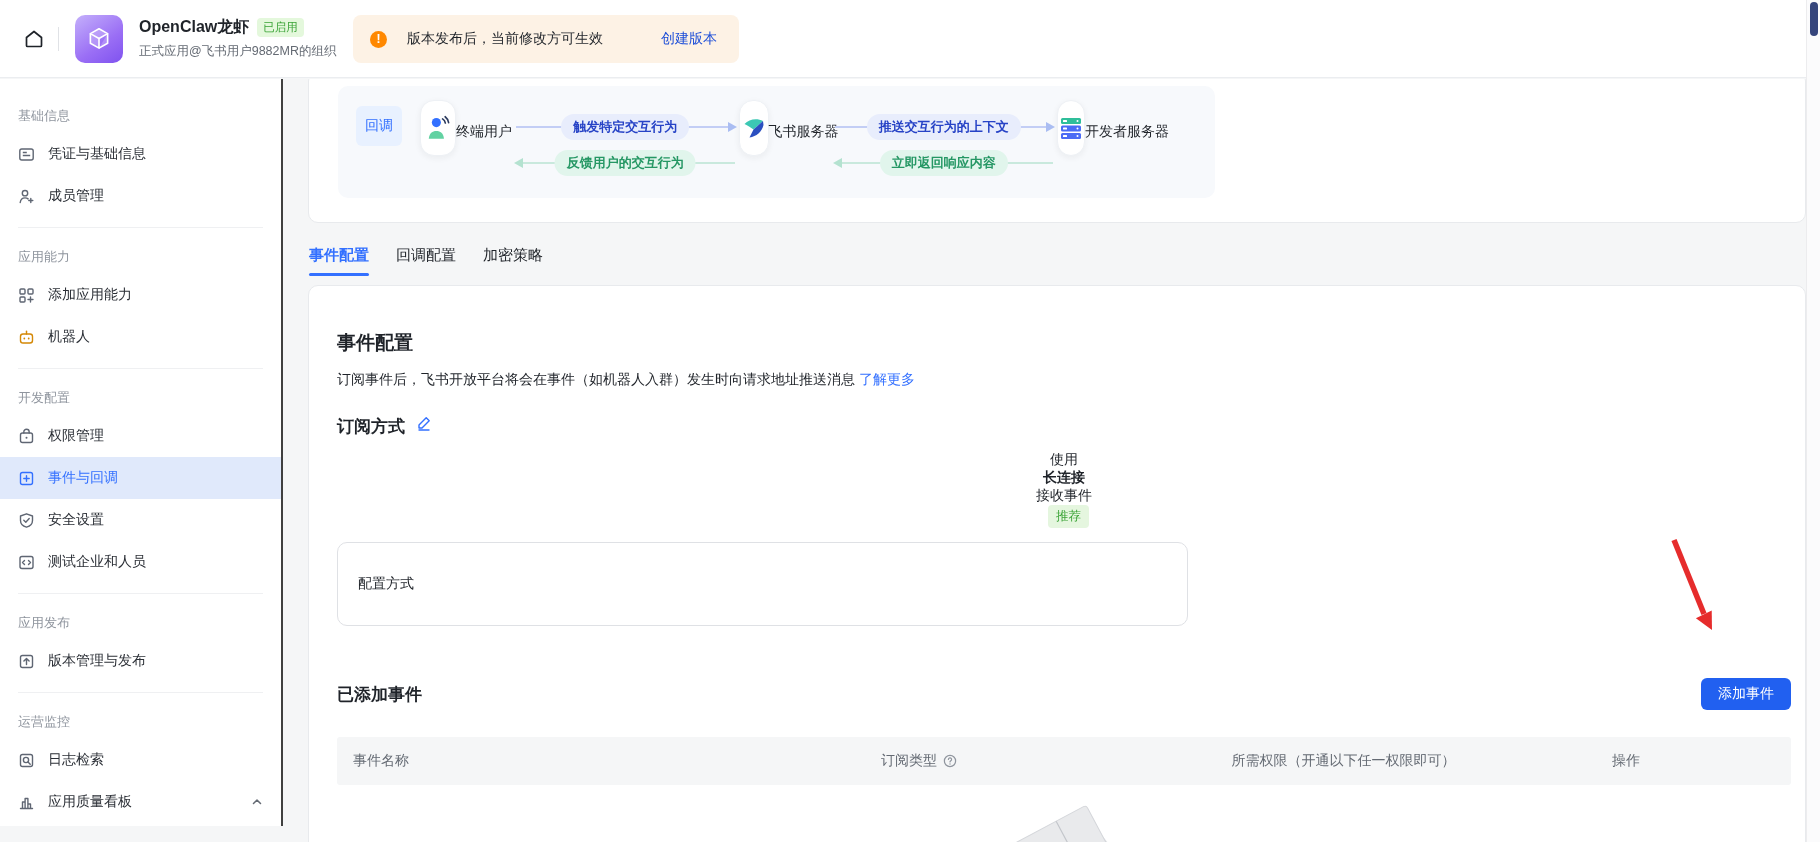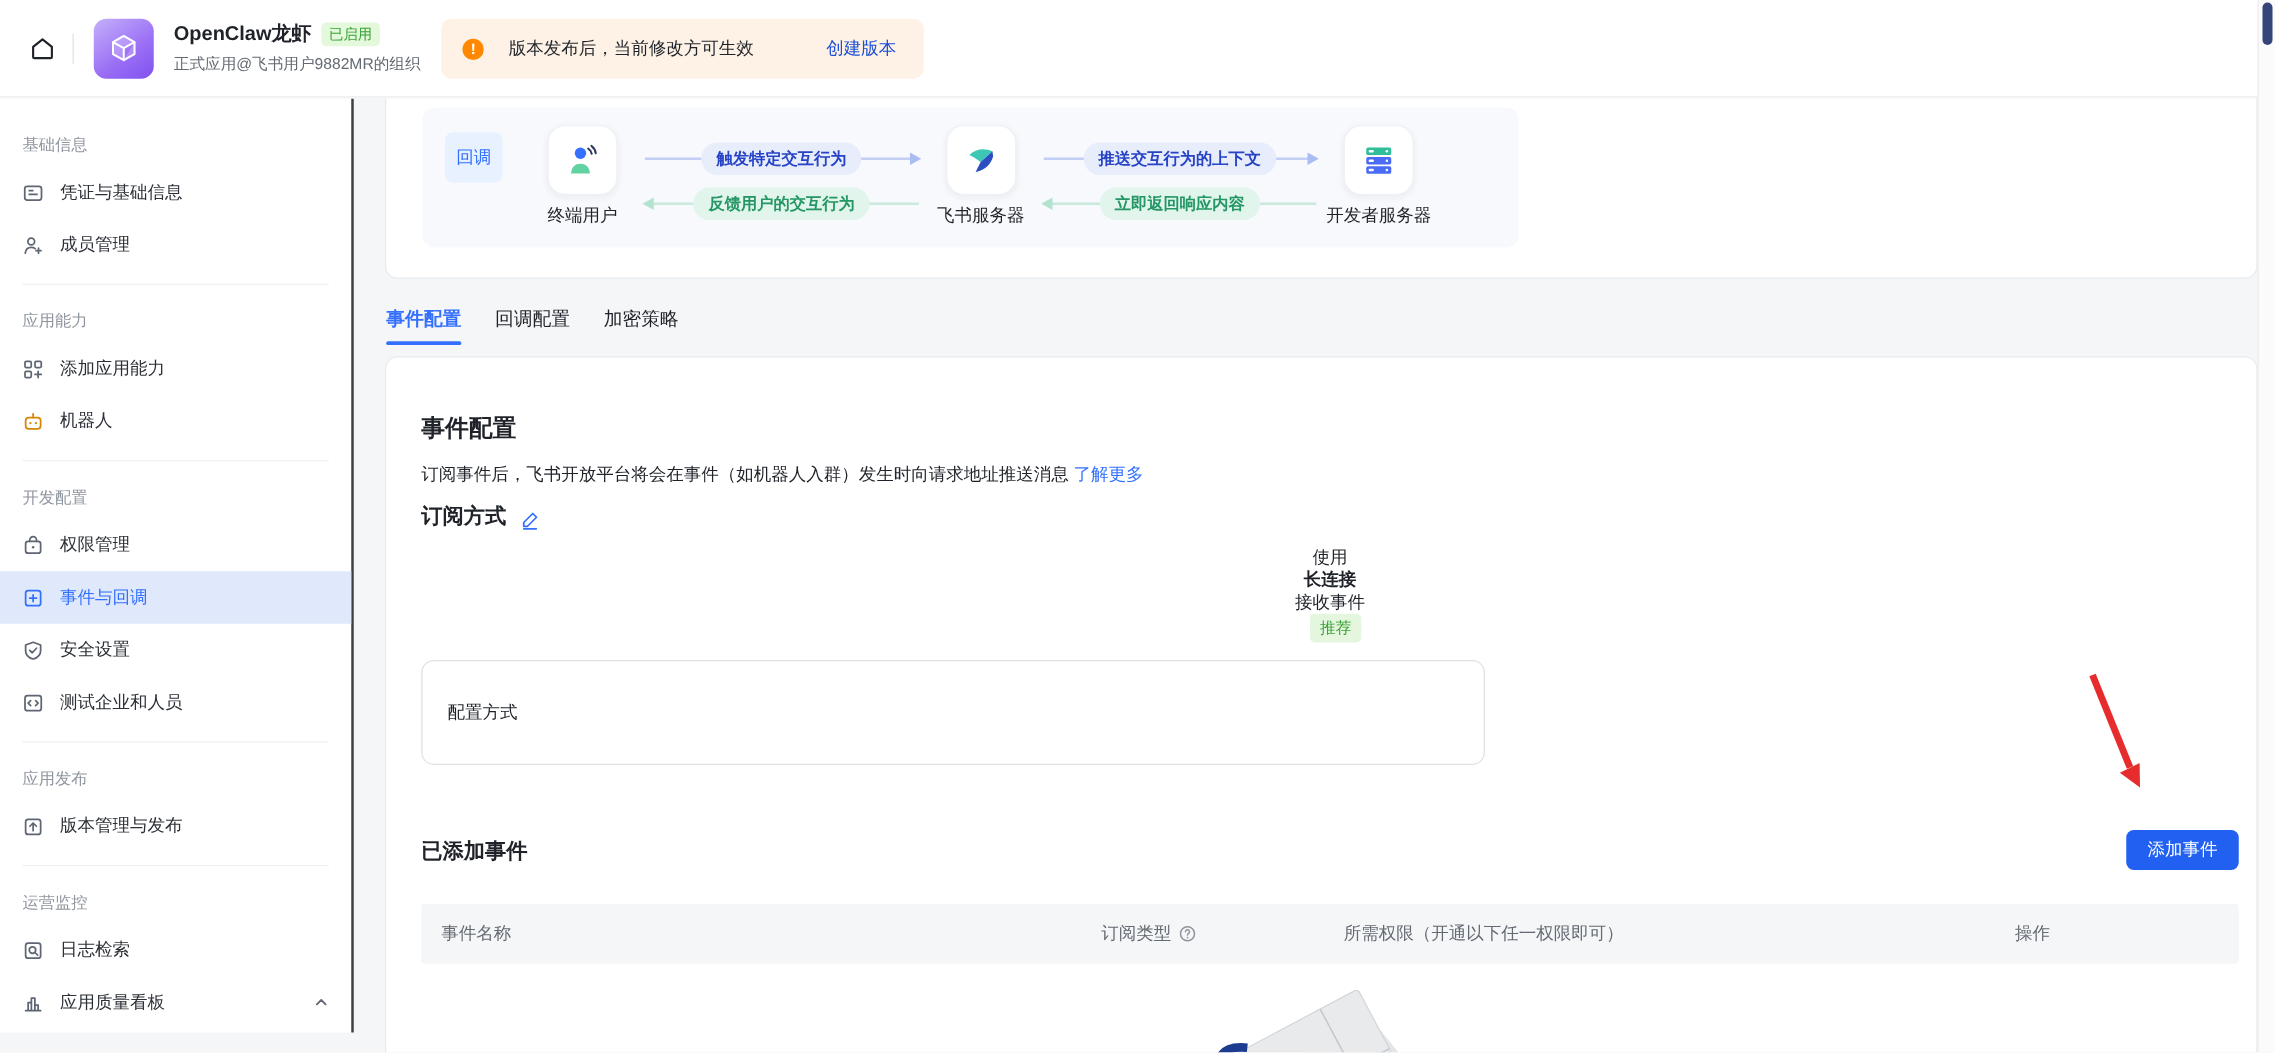--- a/index.html
+++ b/index.html
@@ -70,21 +70,21 @@
   .diagram-panel {
     margin:14px 0 0 29px; width:877px; height:112px;
     background:#f7f9fc; border-radius:10px;
     display:flex; align-items:flex-start; padding:14px 20px 0 18px;
   }
   .cb-badge {
     width:46px; height:40px; border-radius:6px; margin:6px 18px 0 0; flex:none;
     background:#e8f1ff; color:#3370ff; font-size:14px;
     display:flex; align-items:center; justify-content:center;
   }
-  .dnode { width:92px; flex:none; display:flex; flex-direction:column; align-items:center; }
+  .dnode { width:92px; flex:none; display:flex; flex-direction:row; align-items:center; }
   .dnode-icon {
     width:56px; height:56px; background:#fff; border:1px solid #eef1f5; border-radius:14px;
     box-shadow:0 2px 6px rgba(31,35,41,.06);
     display:flex; align-items:center; justify-content:center;
   }
   .dnode-label { margin-top:8px; font-size:14px; color:#1f2329; white-space:nowrap; }
   .darrows { flex:1; position:relative; height:84px; min-width:170px; }
   .dline { position:absolute; left:4px; right:4px; height:2px; }
   .dline.t { top:26px; background:#c3cef5; }
   .dline.t::after {
@@ -110,41 +110,41 @@
   .tab.active { color:#3370ff; font-weight:bold; }
   .tab.active::after {
     content:""; position:absolute; left:0; right:0; bottom:0; height:3px;
     background:#3370ff; border-radius:2px;
   }
 
   .card2 { margin-top:9px; height:620px; padding:0 14px 0 28px; }
   .section-title { font-size:19px; font-weight:bold; margin-top:44px; }
   .desc { margin-top:15px; font-size:14px; }
   .link { color:#3370ff; cursor:pointer; }
-  .sub-title { margin-top:12px; font-size:17px; font-weight:bold; display:flex; align-items:flex-end; gap:11px; }
+  .sub-title { margin-top:26px; font-size:17px; font-weight:bold; display:flex; align-items:flex-start; gap:11px; }
   .edit-icon { color:#3370ff; cursor:pointer; }
   .usage { margin-top:13px; font-size:14px; display:flex; align-items:center;flex-direction:column; }
   .usage b { margin:0 5px; }
   .badge-green { margin-left:9px; background:#e5f6df; color:#3aa336; font-size:12.5px; padding:3px 8px; border-radius:4px; }
   .config-box { margin-top:14px; width:851px; border:1px solid #dfe1e5; border-radius:10px; padding:32px 20px; }
   .cb-title { font-size:14px; color:#1f2329; }
   .cb-desc { margin-top:14px; font-size:14px; color:#1f2329; }
   .added-row { margin-top:52px; display:flex; align-items:center; justify-content:space-between; }
   .added-title { font-size:17px; font-weight:bold; }
   .add-btn {
     background:#2160f0; color:#fff; font-size:14px; height:32px; padding:0 17px;
     border:none; border-radius:6px; cursor:pointer; font-family:inherit;
   }
   .table-head {
     margin-top:27px; height:48px; background:#f5f6f7; border-radius:3px;
     display:flex; align-items:center; font-size:14px; color:#646a73;
   }
   .th1 { width:544px; padding-left:16px; }
   .th2 { width:194px; display:flex; align-items:center; gap:6px; }
-  .th3 { width:537px; }
+  .th3 { width:537px;text-align:center; }
   .th4 { flex:1; }
   .help-icon { color:#8f959e; }
   .empty-wrap { margin-top:10px; display:flex; justify-content:center; }
 
   
   .anno-arrow { position:absolute; left:1652px; top:532px; z-index:9; pointer-events:none; }
 
   
   .scrollbar {
     position:absolute; right:0; top:0; width:14px; height:842px;

